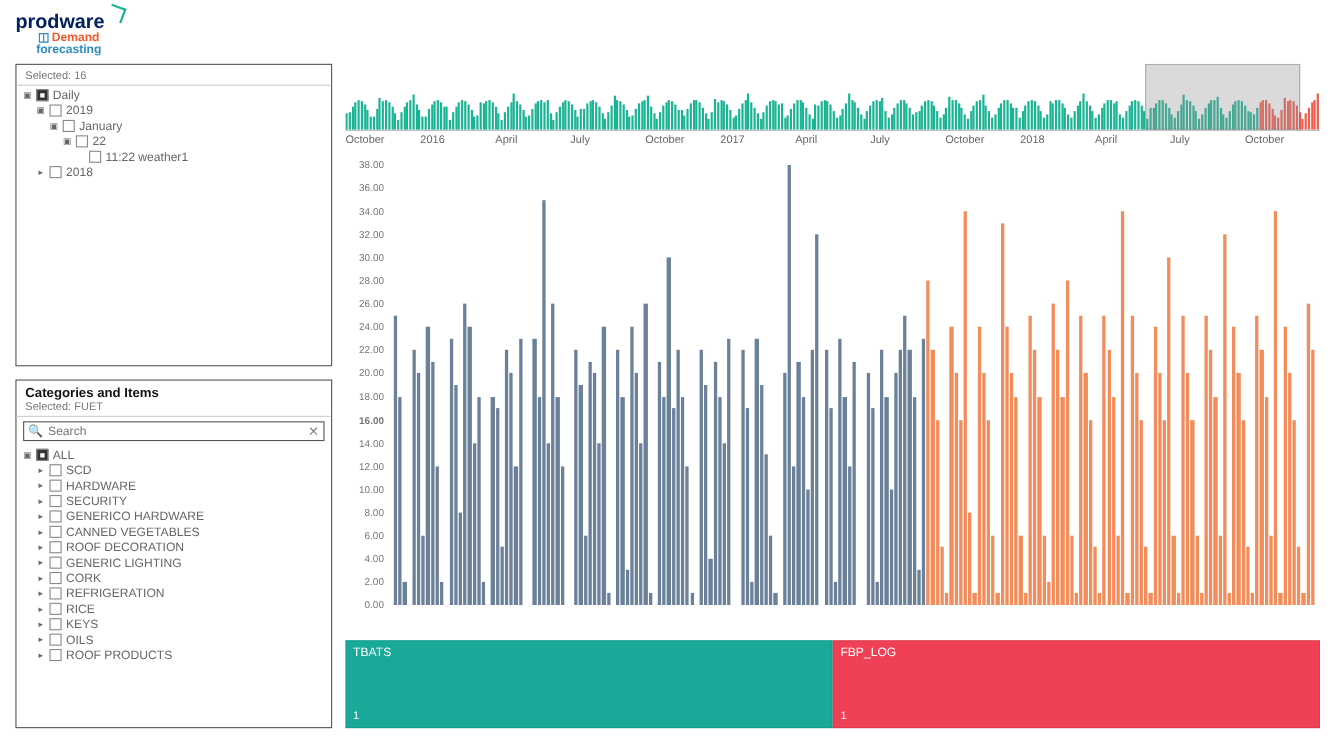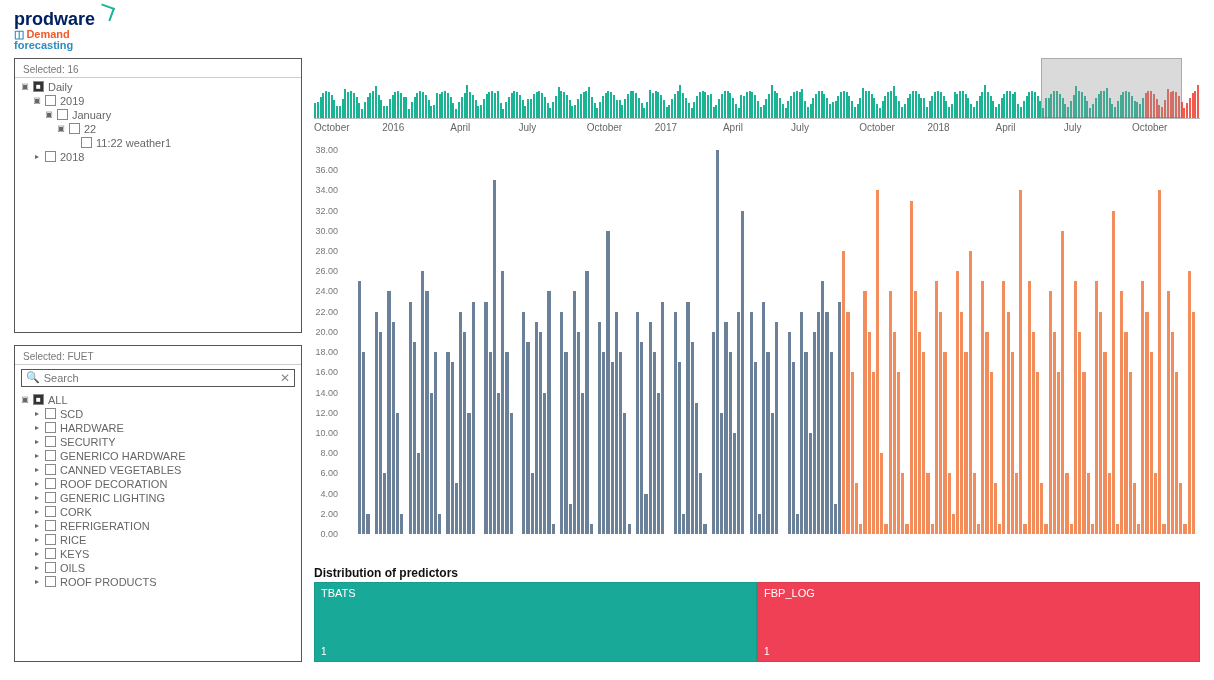--- a/index.html
+++ b/index.html
@@ -18,21 +18,21 @@
     align-items: flex-start;
     padding: 8px 14px 0 14px;
   }
   .title {
     color: #105c6e;
     font-size: 22px;
     font-weight: 300;
   }
   .title .bold { font-weight: 600; }
   .brand {
-    text-align: left;
+    text-align: center;
     line-height: 1.05;
     padding-top: 2px;
   }
   .brand-top { color: #002060; font-size: 18px; font-weight: 700; position: relative; }
   .brand-top .tick {
     display: inline-block; width: 14px; height: 14px;
     border: 2px solid #1ab394; border-left: none; border-bottom: none;
     transform: rotate(20deg) translateY(-6px);
     margin-left: 2px;
   }
@@ -122,21 +122,21 @@
     position: absolute; left: 44px; right: 4px; top: 4px; bottom: 22px;
   }
   .hist-plot .hbar {
     position: absolute; bottom: 0; width: 6px; background: #6b8099;
   }
   .hist-plot .hbar.pred { background: #f28c5a; }
   .hist-yaxis {
     position: absolute; left: 0; top: 4px; bottom: 22px; width: 40px;
     font-size: 9px; color: #777; text-align: right;
   }
-  .hist-yaxis div { position: absolute; right: 16px; transform: translateY(50%);}
+  .hist-yaxis div { position: absolute; right: 5px; transform: translateY(50%);}
   .hist-xaxis {
     position: absolute; left: 44px; right: 4px; bottom: 0; height: 18px;
     display: flex; justify-content: space-between; font-size: 10px; color: #777;
     padding-top: 4px;
   }
 
   
   .dist { display: flex; height: 80px; }
   .dist .block {
     position: relative; color: #fff; font-size: 11px; padding: 4px 6px;
@@ -192,20 +192,21 @@
           <div class="row ind1">
             <span class="arrow">▸</span>
             <span class="chk"></span>
             <span>2018</span>
           </div>
         </div>
     </div>
 
     <div class="panel panel-categories">
       <div class="panel-hd">
+        <div class="ptitle">Categories and Items</div>
         <div class="psel">Selected: FUET</div>
       </div>
       <div class="searchbox">
         <span class="si">🔍</span>
         <input placeholder="Search" style="">
         <span class="clr">✕</span>
       </div>
       <div class="tree" id="cat-tree">
           <div class="row ind0">
             <span class="arrow">▣</span>
@@ -630,21 +631,21 @@
       <div class="hist">
         <div class="hist-yaxis" id="hy">
             <div style="bottom: 0%;">0.00</div>
             <div style="bottom: 5.26316%;">2.00</div>
             <div style="bottom: 10.5263%;">4.00</div>
             <div style="bottom: 15.7895%;">6.00</div>
             <div style="bottom: 21.0526%;">8.00</div>
             <div style="bottom: 26.3158%;">10.00</div>
             <div style="bottom: 31.5789%;">12.00</div>
             <div style="bottom: 36.8421%;">14.00</div>
-            <div style="bottom: 42.1053%;">16.00</div>
+            <div style="bottom: 42.1053%; font-weight: bold;">16.00</div>
             <div style="bottom: 47.3684%;">18.00</div>
             <div style="bottom: 52.6316%;">20.00</div>
             <div style="bottom: 57.8947%;">22.00</div>
             <div style="bottom: 63.1579%;">24.00</div>
             <div style="bottom: 68.4211%;">26.00</div>
             <div style="bottom: 73.6842%;">28.00</div>
             <div style="bottom: 78.9474%;">30.00</div>
             <div style="bottom: 84.2105%;">32.00</div>
             <div style="bottom: 89.4737%;">34.00</div>
             <div style="bottom: 94.7368%;">36.00</div>
@@ -848,21 +849,20 @@
             <div class="hbar pred" style="left: 816.945px; width: 3.21106px; height: 42.1053%;"></div>
             <div class="hbar pred" style="left: 821.156px; width: 3.21106px; height: 13.1579%;"></div>
             <div class="hbar pred" style="left: 825.367px; width: 3.21106px; height: 2.63158%;"></div>
             <div class="hbar pred" style="left: 829.578px; width: 3.21106px; height: 68.4211%;"></div>
             <div class="hbar pred" style="left: 833.789px; width: 3.21106px; height: 57.8947%;"></div>
           </div>
       </div>
     </div>
 
     <div>
-      <div class="section-title">Distribution of predictors</div>
       <div class="dist">
         <div class="block b1">
           <span>TBATS</span>
           <span class="cnt">1</span>
         </div>
         <div class="block b2">
           <span>FBP_LOG</span>
           <span class="cnt">1</span>
         </div>
       </div>

